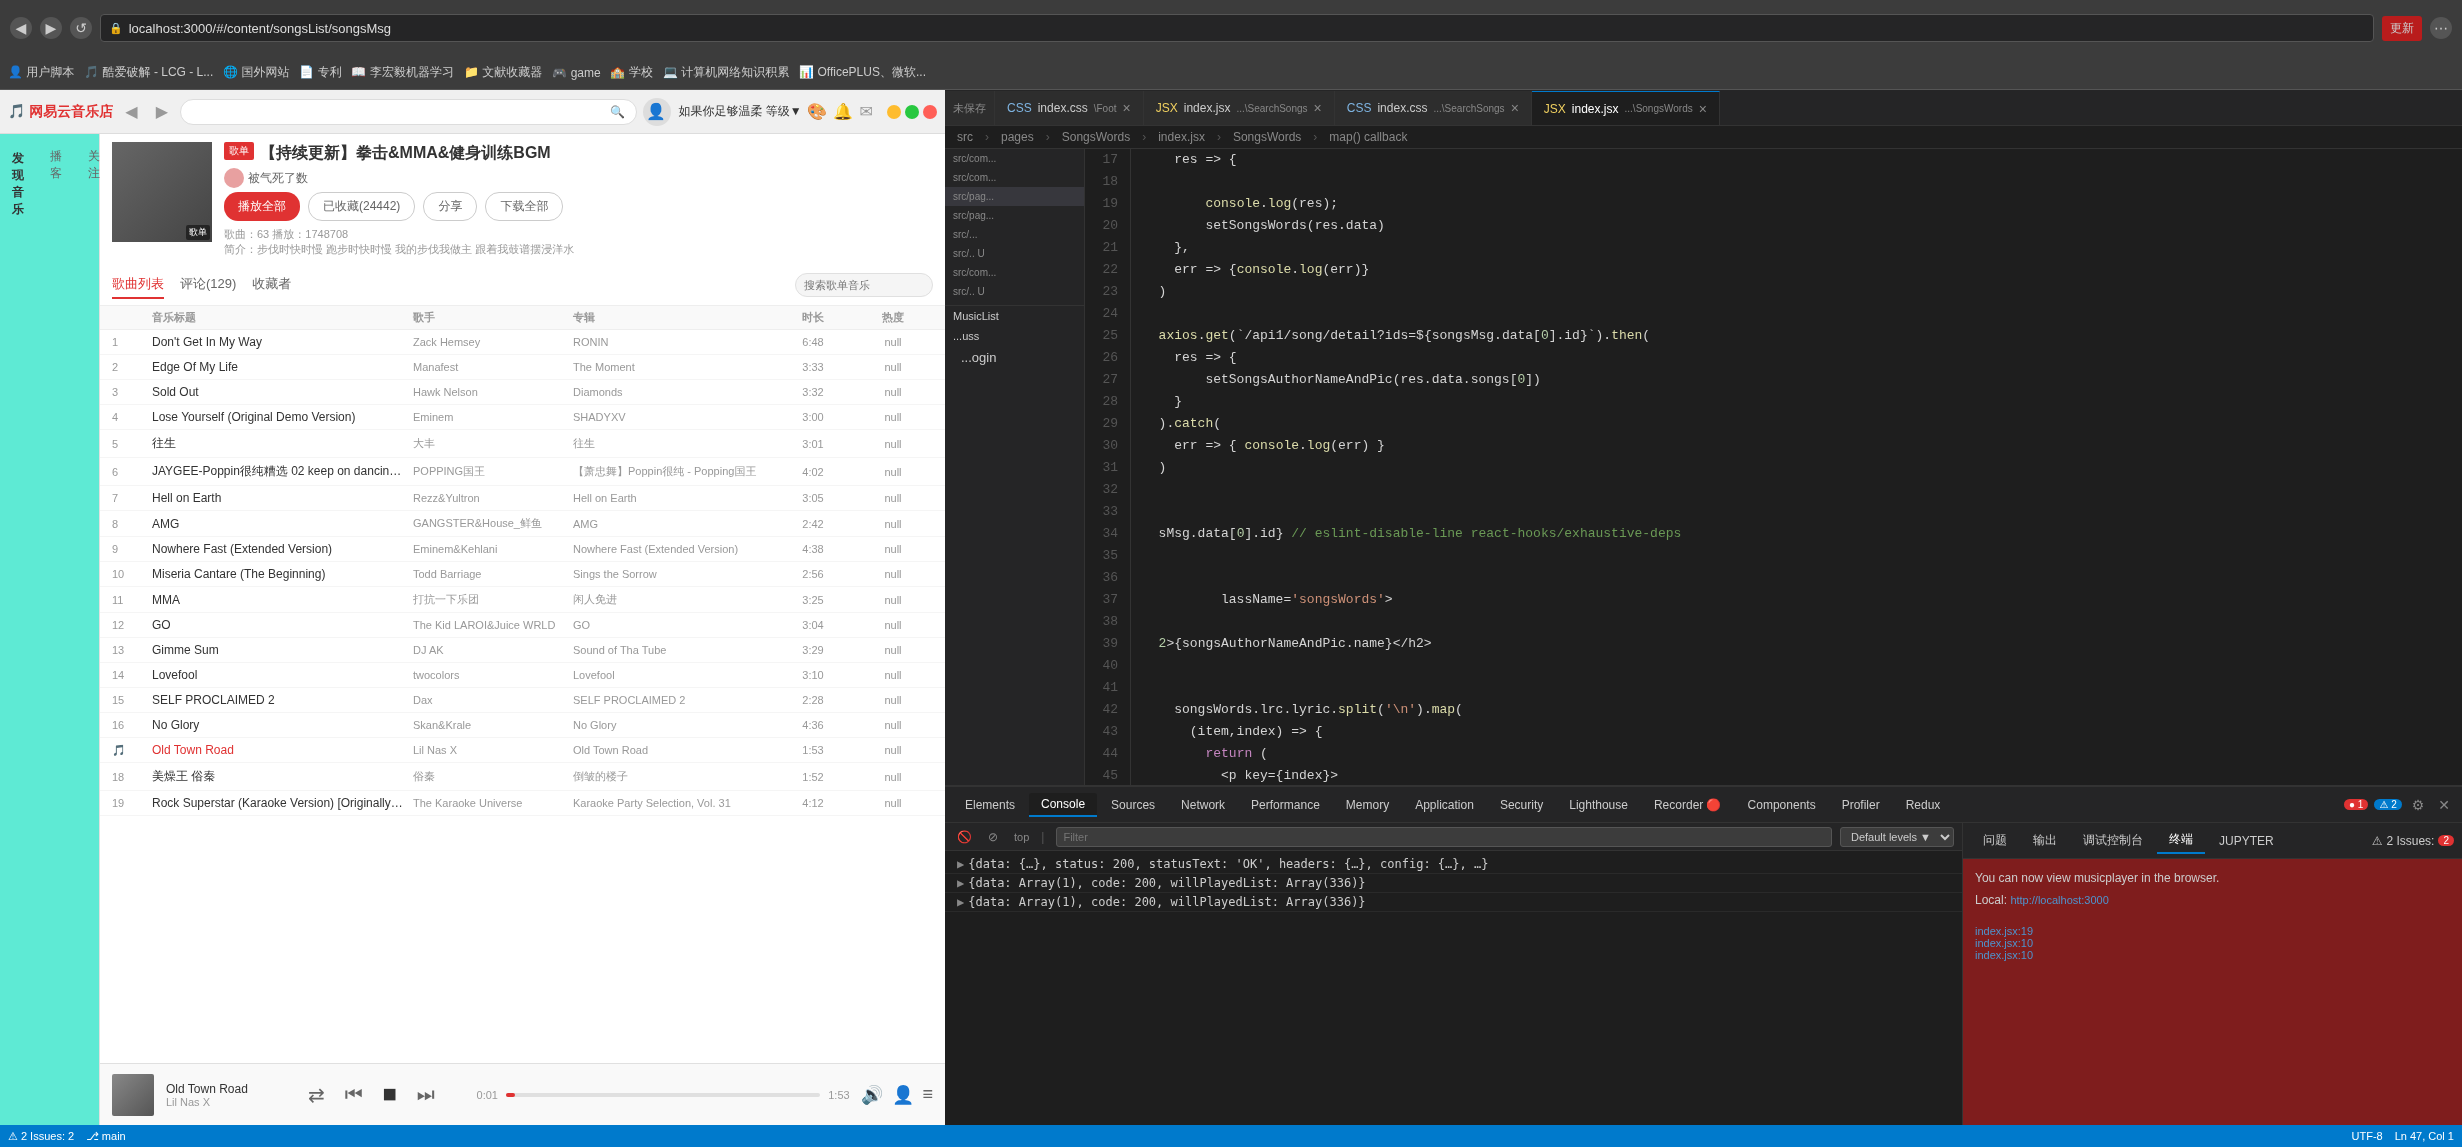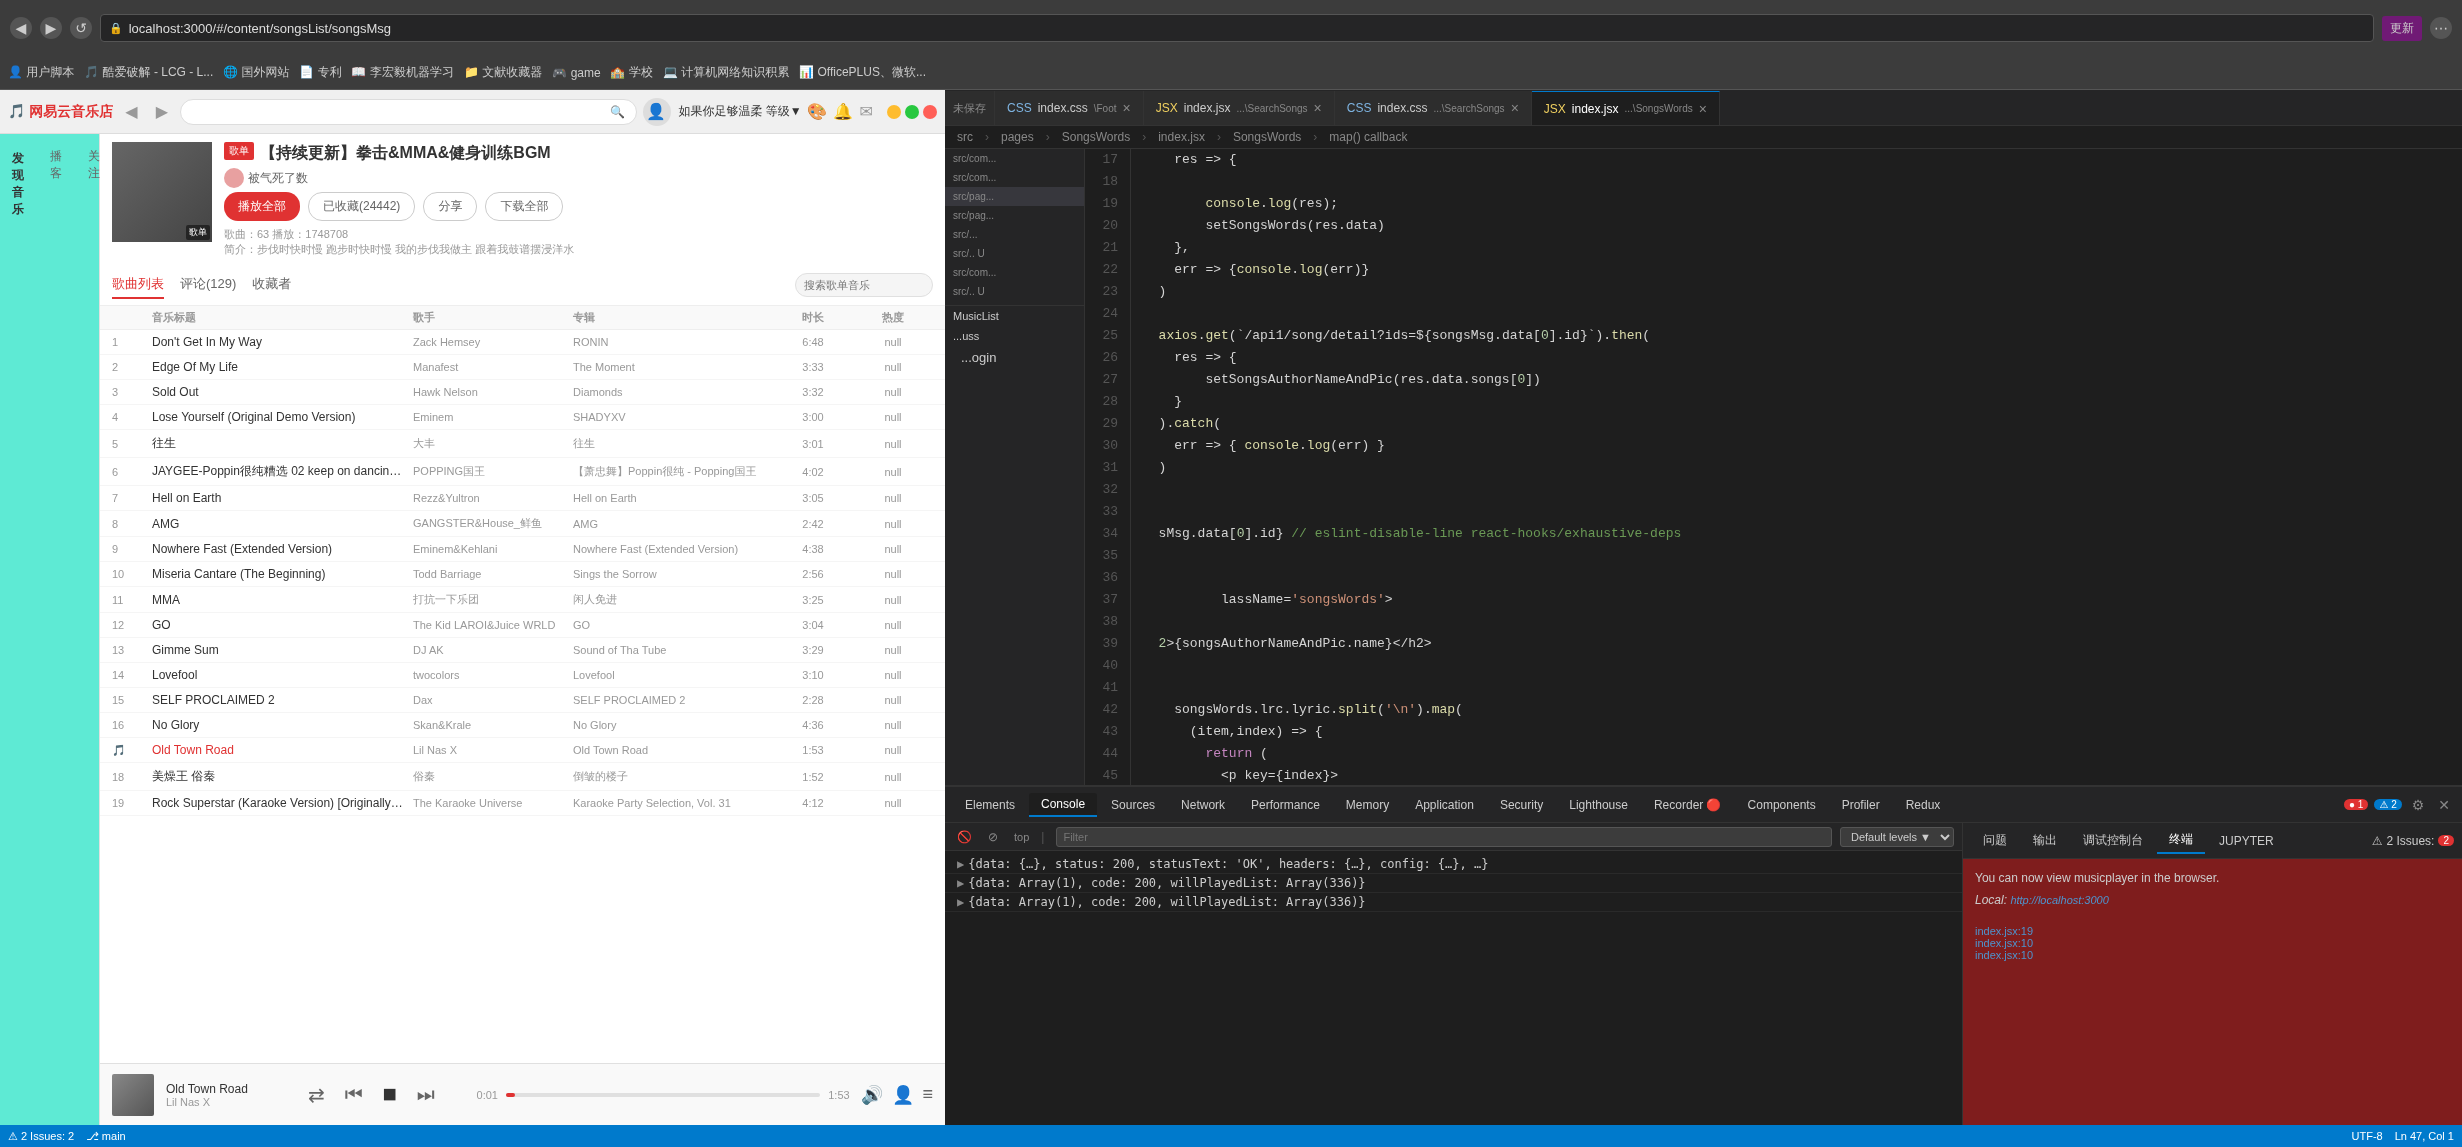--- a/index.html
+++ b/index.html
@@ -3,21 +3,21 @@
   <meta charset="utf-8">
   <style>
     * { box-sizing: border-box; margin: 0; padding: 0; }
     body { font-family: 'Microsoft YaHei', Arial, sans-serif; font-size: 12px; background: #1e1e1e; color: #ccc; width: 2462px; height: 1147px; overflow: hidden; display: flex; flex-direction: column; }
 
     
     .browser-chrome { background: #3c3c3c; height: 56px; display: flex; align-items: center; padding: 0 10px; gap: 8px; flex-shrink: 0; }
     .browser-nav-btn { width: 22px; height: 22px; border-radius: 50%; background: #555; border: none; color: #ccc; cursor: pointer; display: flex; align-items: center; justify-content: center; font-size: 14px; }
     .browser-url-bar { flex: 1; background: #252526; border: 1px solid #555; border-radius: 4px; height: 28px; display: flex; align-items: center; padding: 0 8px; color: #ddd; font-size: 13px; gap: 6px; }
     .browser-url-bar .lock-icon { color: #888; font-size: 11px; }
-    .browser-action-btn { background: #701a75; border: none; color: #ccc; padding: 4px 8px; border-radius: 3px; cursor: pointer; font-size: 12px; }
+    .browser-action-btn { background: #b91c1c; border: none; color: #ccc; padding: 4px 8px; border-radius: 3px; cursor: pointer; font-size: 12px; }
 
     
     .bookmarks-bar { background: #3c3c3c; height: 34px; display: flex; align-items: center; padding: 0 8px; gap: 10px; border-bottom: 1px solid #555; flex-shrink: 0; overflow: hidden; }
     .bookmark-item { color: #ccc; font-size: 12px; cursor: pointer; white-space: nowrap; display: flex; align-items: center; gap: 3px; }
 
     
     .music-player { width: 945px; flex-shrink: 0; background: #fff; color: #333; display: flex; flex-direction: column; overflow: hidden; }
 
     
     .player-header { background: #f0f0f0; height: 44px; display: flex; align-items: center; padding: 0 8px; border-bottom: 1px solid #ddd; gap: 6px; }
@@ -652,21 +652,21 @@
             <div style="margin-left:auto;display:flex;gap:4px;align-items:center;">
               <div class="issues-count">
                 <span>⚠</span>
                 <span>2 Issues:</span>
                 <span class="error-badge">2</span>
               </div>
             </div>
           </div>
           <div class="right-panel-content">
             <div style="color:#ccc;font-size:12px;margin-bottom:8px;">You can now view musicplayer in the browser.</div>
-            <div style="color:#ccc;font-size:12px;margin-bottom:18px;font-style:italic;">
+            <div style="color:#ccc;font-size:12px;margin-bottom:18px;">
               <span>Local:</span>
               <span class="right-panel-link">http://localhost:3000</span>
             </div>
             <div style="margin-top:12px;">
               <div class="right-panel-link">index.jsx:19</div>
               <div class="right-panel-link">index.jsx:10</div>
               <div class="right-panel-link">index.jsx:10</div>
             </div>
           </div>
         </div>

